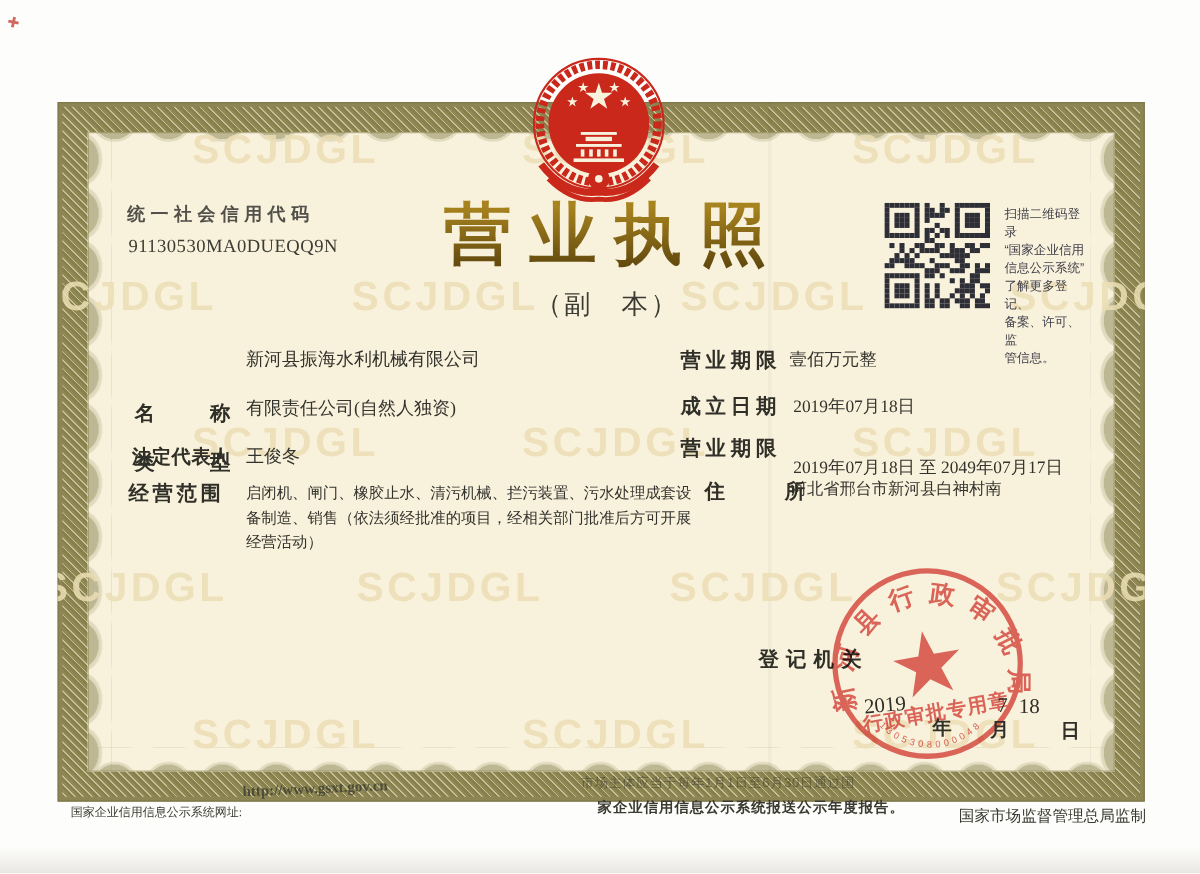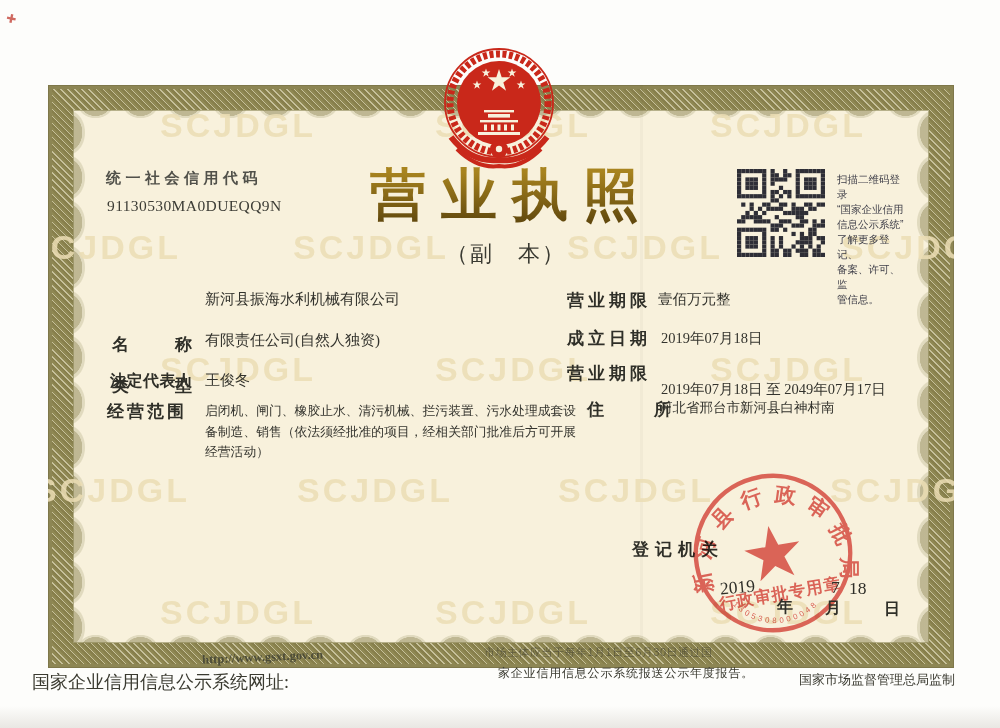--- a/index.html
+++ b/index.html
@@ -84,22 +84,22 @@
   .d-year-u{left:777px;top:597px;}
   .d-month{left:831px;top:577px;}
   .d-month-u{left:825px;top:598px;}
   .d-day{left:849px;top:578px;}
   .d-day-u{left:884px;top:599px;}
 
   
   .url{left:202px;top:650px;font-family:"Liberation Serif",serif;font-weight:600;font-size:12.5px;
     color:#4c4c38;transform:rotate(-2.5deg);z-index:8;}
   .notice-top{left:484px;top:645px;font-size:11px;letter-spacing:.5px;color:rgba(56,56,44,.55);z-index:8;}
-  .notice-bottom{left:486px;top:665px;font-size:12px;font-weight:400;letter-spacing:.8px;color:#3a3a30;z-index:8;padding-left:12px;}
-  .site-label{left:32px;top:670px;font-family:"Liberation Serif",serif;font-size:18px;color:#3a3a30;z-index:8;}
+  .notice-bottom{left:486px;top:665px;font-size:12px;font-weight:700;letter-spacing:.8px;color:#3a3a30;z-index:8;padding-left:12px;}
+  .site-label{left:59px;top:670px;font-family:"Liberation Serif",serif;font-size:10px;color:#3a3a30;z-index:8;}
   .issuer{left:799px;top:671px;font-family:"Liberation Serif",serif;font-size:13px;color:#3a3a30;z-index:8;}
 </style>
 </head>
 <body>
 
 <div class="abs cert">
   <div class="band"></div>
   <div class="inner">
     <div class="scallop top"></div>
     <div class="scallop bottom"></div>

